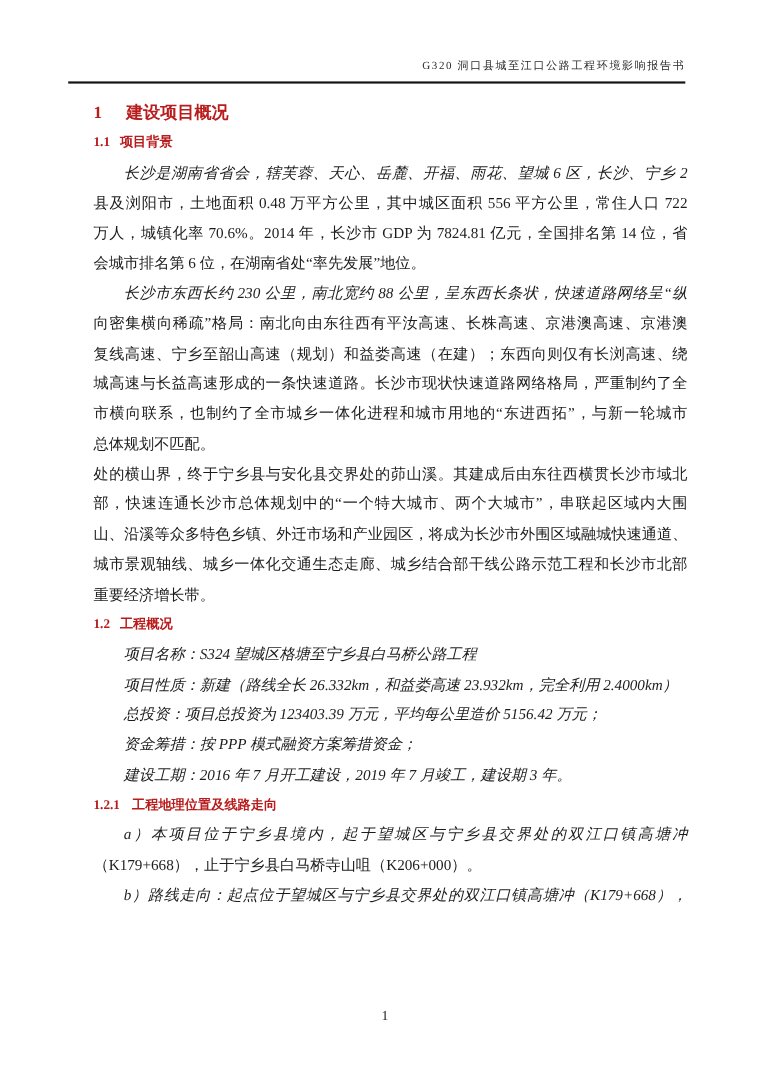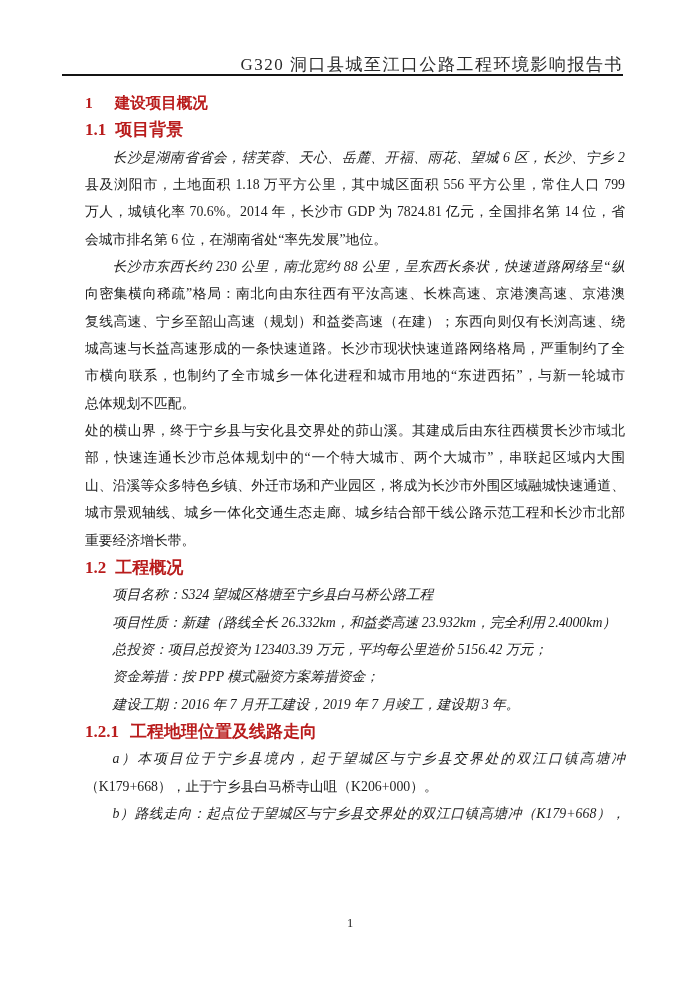--- a/index.html
+++ b/index.html
@@ -7,21 +7,21 @@
     position:relative;
     width:700px; height:990px;
     background:#ffffff;
     font-family:"Liberation Serif","DejaVu Serif",serif;
     color:#1c1c1c;
     overflow:hidden;
   }
   .doc-header-title {
     position:absolute; top:53px; left:62px; width:561px;
     text-align:right;
-    font-size:17px; letter-spacing:1.5px; color:#2b2b2b;
+    font-size:10px; letter-spacing:1.5px; color:#2b2b2b;
     white-space:nowrap;
   }
   .doc-header-rule {
     position:absolute; top:74px; left:62px; width:561px;
     border-top:2px solid #141414;
     height:0;
   }
   .content {
     position:absolute; top:89px; left:85px; width:540px;
     font-size:13.8px;
@@ -31,21 +31,21 @@
     text-align:left;
   }
   .j {
     text-align:justify;
     text-align-last:justify;
     text-justify:inter-character;
   }
   .ind { text-indent:2em;font-style:italic; }
   .hline { font-weight:bold; color:#b91c1c; }
   .h-big { font-size:15.5px; }
-  .h-med { font-size:17px; }
+  .h-med { font-size:12px; }
   .hnum { font-weight:bold; }
   .gap-wide { margin-left:22px; }
   .gap-sm { margin-left:9px; }
   .gap-md { margin-left:11px; }
   .page-number {
     position:absolute; top:916px; left:0; width:700px;
     text-align:center; font-size:12.5px; color:#222;
   }
 </style>
 </head>
@@ -56,21 +56,21 @@
   <div class="doc-header-title">G320 洞口县城至江口公路工程环境影响报告书</div>
   <div class="doc-header-rule"></div>
 
   <div class="content">
 
     <div class="line hline h-big"><span class="hnum">1</span><span class="gap-wide">建设项目概况</span></div>
 
     <div class="line hline h-med"><span class="hnum">1.1</span><span class="gap-sm">项目背景</span></div>
 
     <div class="line j ind">长沙是湖南省省会，辖芙蓉、天心、岳麓、开福、雨花、望城 6 区，长沙、宁乡 2</div>
-    <div class="line j">县及浏阳市，土地面积 1.18 万平方公里，其中城区面积 556 平方公里，常住人口 799</div>
+    <div class="line j">县及浏阳市，土地面积 0.48 万平方公里，其中城区面积 556 平方公里，常住人口 722</div>
     <div class="line j">万人，城镇化率 70.6%。2014 年，长沙市 GDP 为 7824.81 亿元，全国排名第 14 位，省</div>
     <div class="line">会城市排名第 6 位，在湖南省处“率先发展”地位。</div>
 
     <div class="line j ind">长沙市东西长约 230 公里，南北宽约 88 公里，呈东西长条状，快速道路网络呈“纵</div>
     <div class="line j">向密集横向稀疏”格局：南北向由东往西有平汝高速、长株高速、京港澳高速、京港澳</div>
     <div class="line j">复线高速、宁乡至韶山高速（规划）和益娄高速（在建）；东西向则仅有长浏高速、绕</div>
     <div class="line j">城高速与长益高速形成的一条快速道路。长沙市现状快速道路网络格局，严重制约了全</div>
     <div class="line j">市横向联系，也制约了全市城乡一体化进程和城市用地的“东进西拓”，与新一轮城市</div>
     <div class="line">总体规划不匹配。</div>
 

